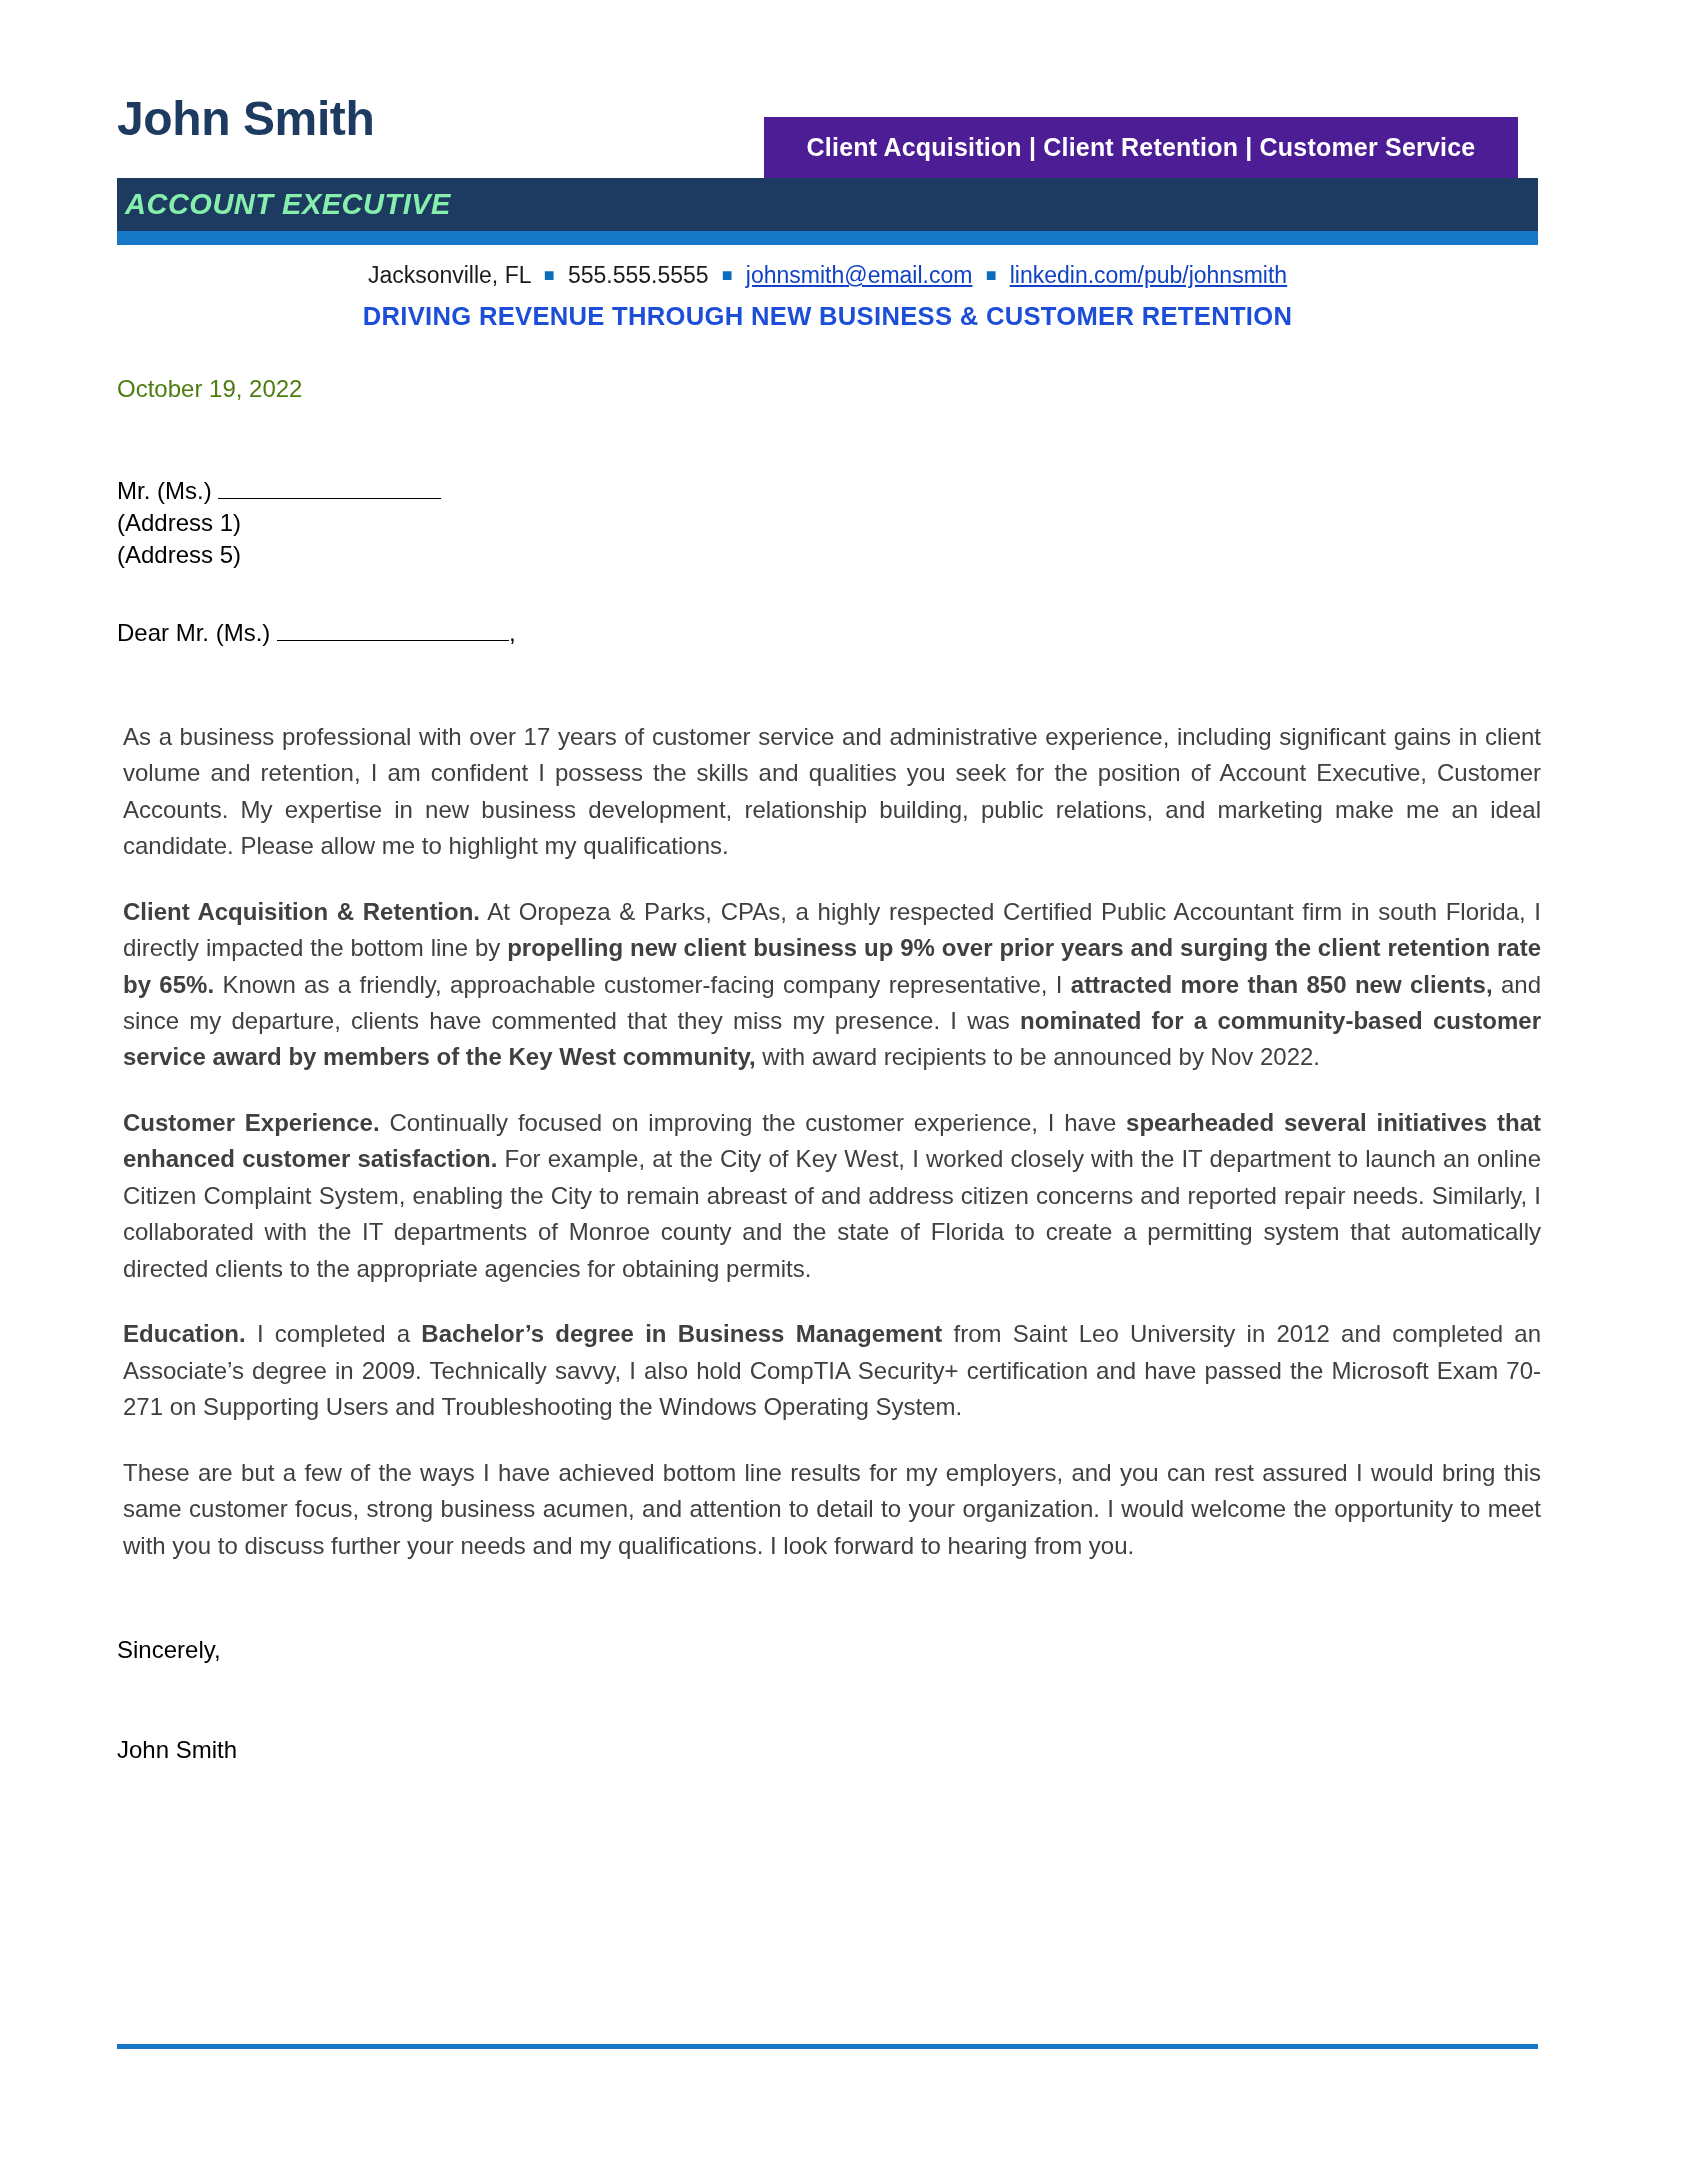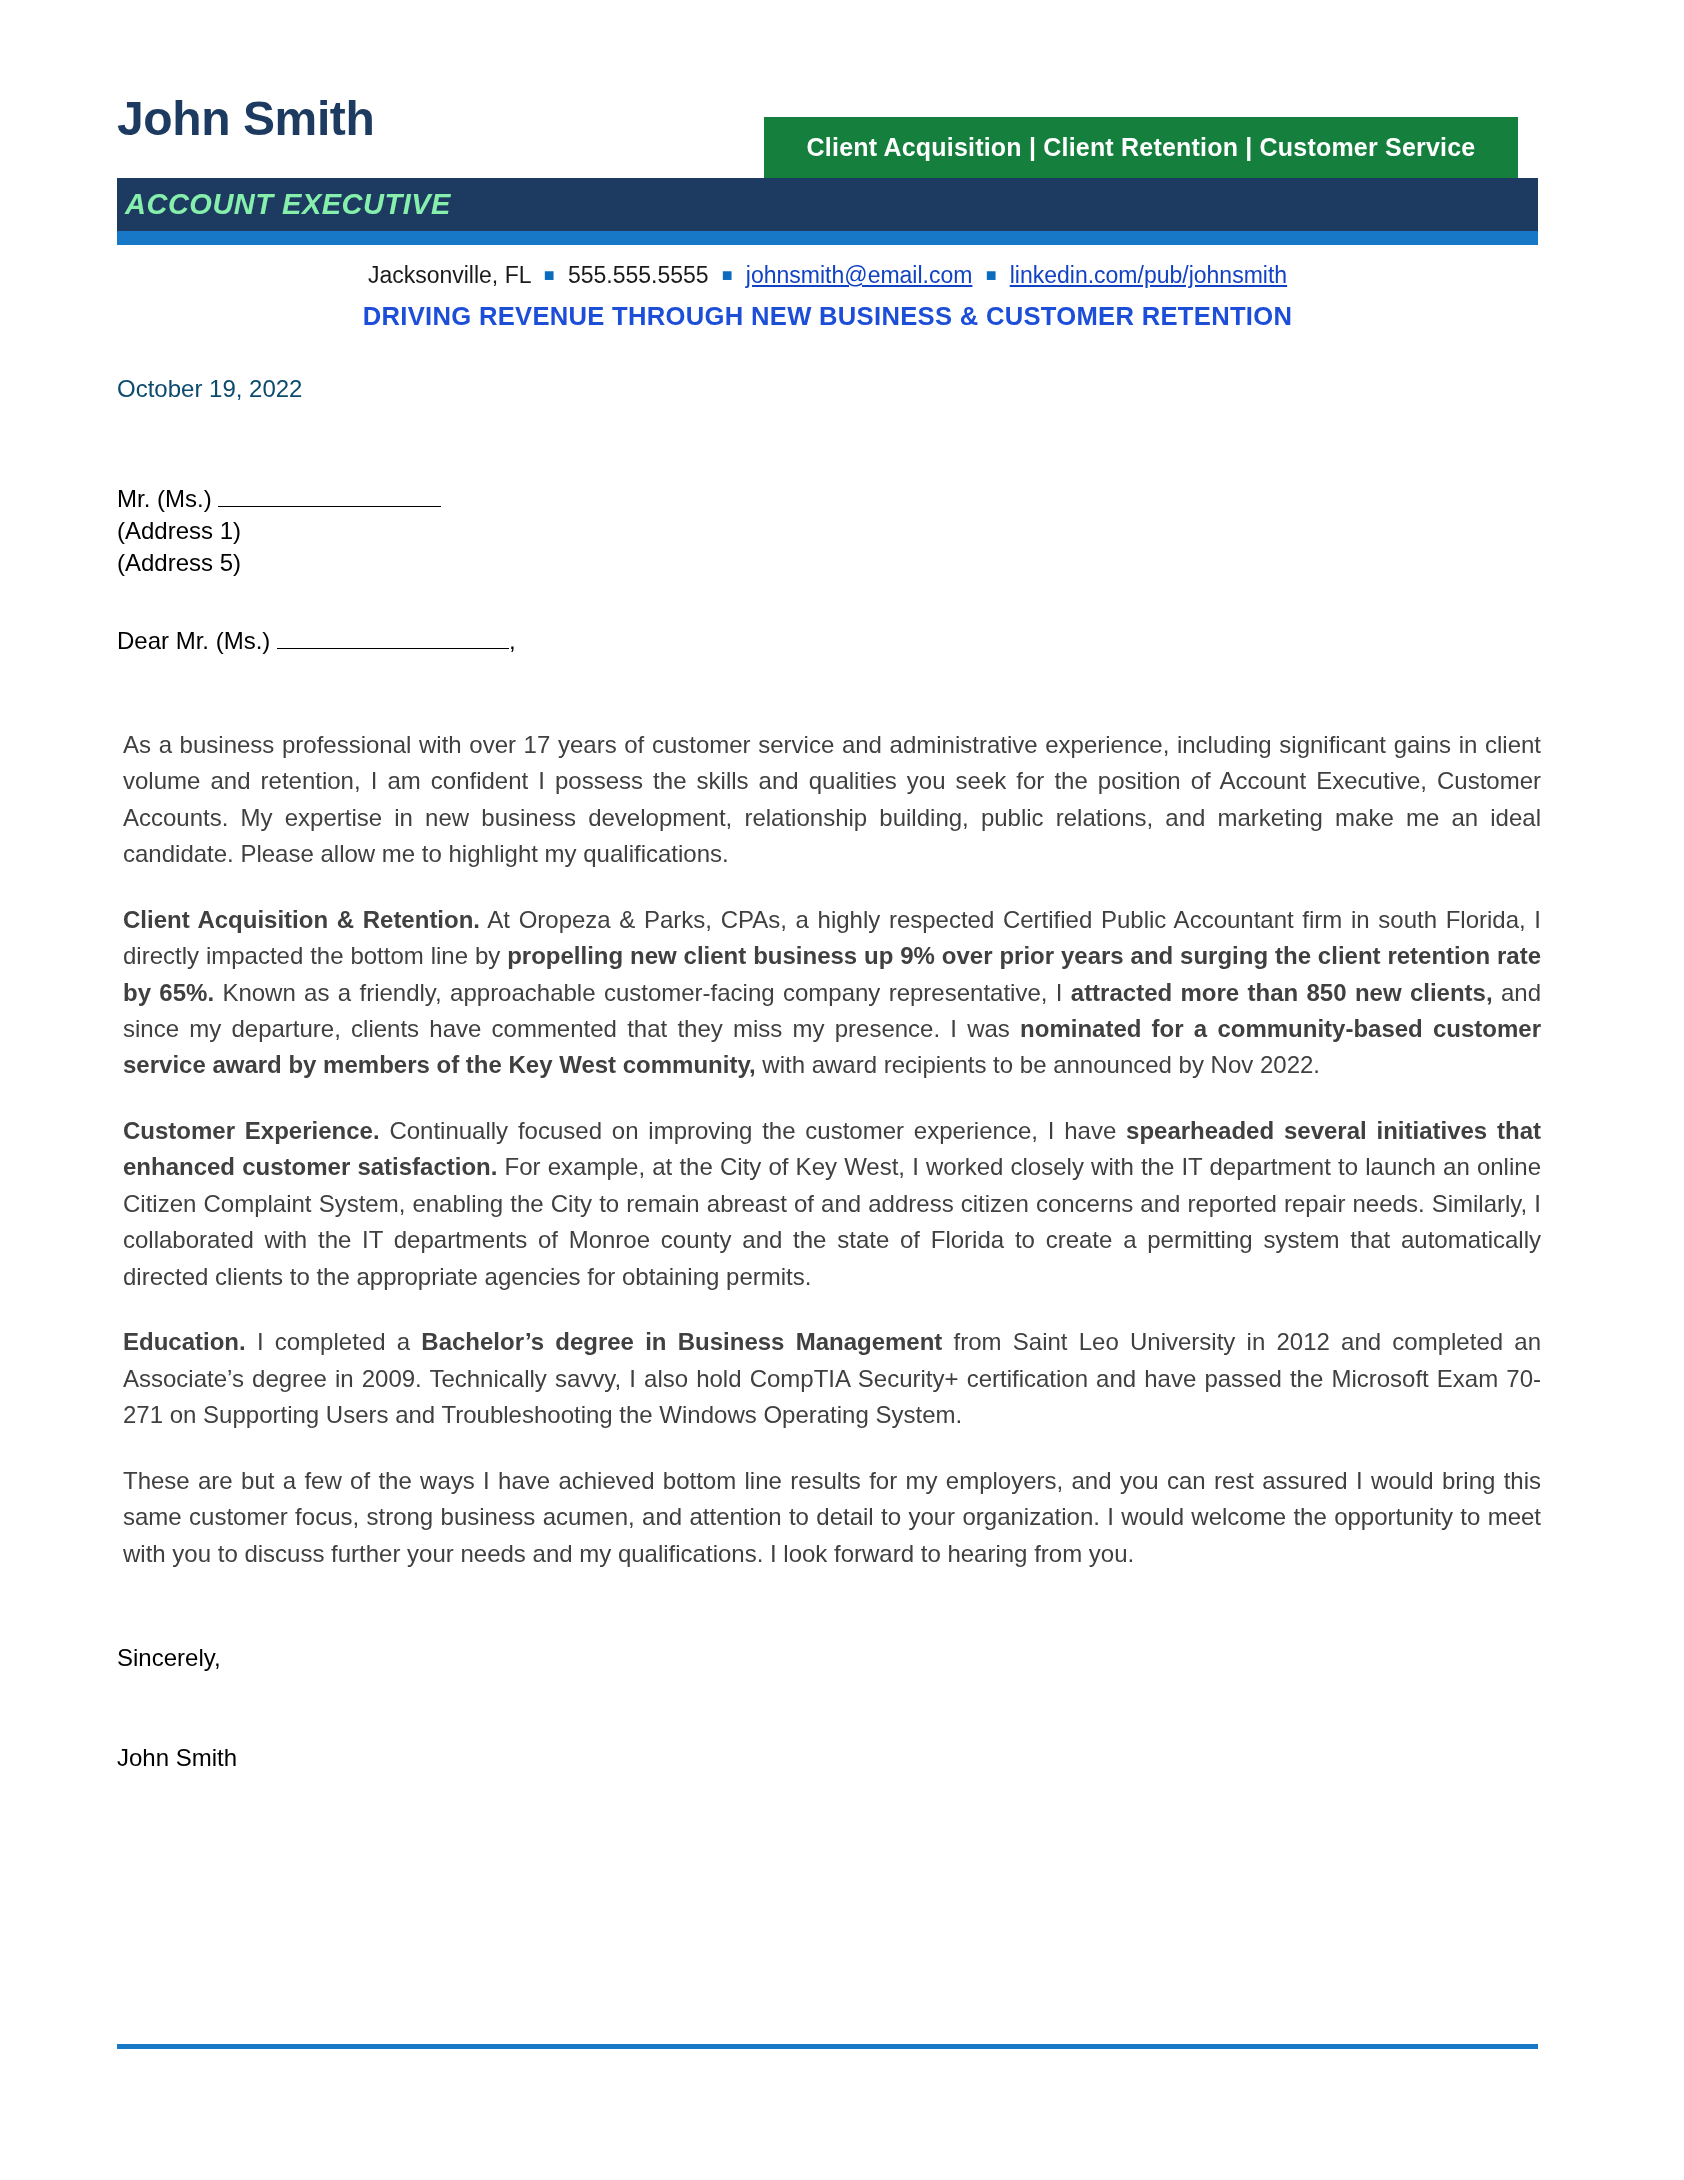--- a/index.html
+++ b/index.html
@@ -40,21 +40,21 @@
     letter-spacing: -0.4px;
     line-height: 1;
     display: inline-block;
   }
   .tagline-box {
     position: absolute;
     left: 764px;
     top: 117px;
     width: 754px;
     height: 61px;
-    background: #15803d;
+    background: #4c1d95;
     display: flex;
     align-items: center;
     justify-content: center;
   }
   .tagline-box .tagline-text {
     color: #ffffff;
     font-size: 25px;
     font-weight: bold;
     letter-spacing: 0.2px;
     white-space: nowrap;
@@ -125,22 +125,22 @@
 
   
   .body-area {
     position: absolute;
     left: 117px;
     top: 375px;
     width: 1424px;
   }
   .date {
     font-size: 24px;
-    color: #0c4a6e;
-    margin-bottom: 8px;
+    color: #4d7c0f;
+    margin-bottom: 0;
   }
   .spacer-lg { height: 72px; }
   .spacer-md { height: 48px; }
 
   .addr-block {
     font-size: 24px;
     line-height: 1.33;
   }
   .addr-block div { white-space: nowrap; }
   .blank-rule {

